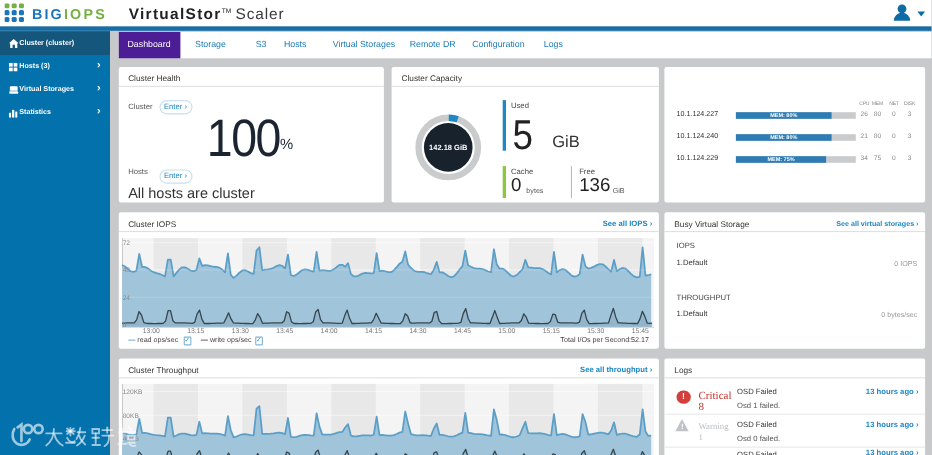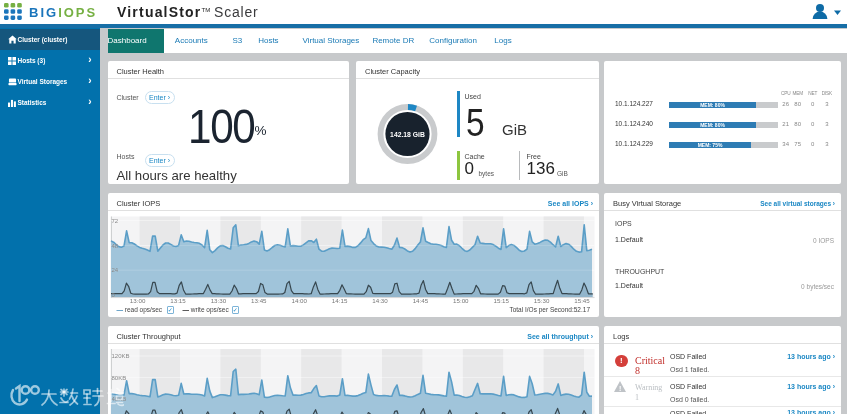--- a/index.html
+++ b/index.html
@@ -123,42 +123,42 @@
 <path d="M111 7.5 l2.5 2"></path>
         <path d="M109.5 12 h8"></path>
         <path d="M110.5 15 h6 v3.5 h-6 Z"></path>
         <path d="M110.5 21.5 h6"></path>
         <path d="M112 23 c1.5 1.5 3.5 1.8 5.5 1"></path>
 </g>
 </svg>
   </div>
 
 <div style="position:absolute;left:107.5px;top:29px;width:739.5px;height:24px;background:#fff">
-  <div style="position:absolute;left:0;top:0;width:56px;height:24px;background:#0f766e;color:#fff;font-size:8px;line-height:24px">Dashboard</div>
-  <span style="position:absolute;left:53.8px;top:0;width:60px;text-align:center;font-size:8px;color:#1a7ab5;line-height:24px">Accounts</span>
+  <div style="position:absolute;left:0;top:0;width:56px;height:24px;background:#4c1d95;color:#fff;font-size:8px;text-align:center;line-height:24px">Dashboard</div>
+  <span style="position:absolute;left:53.8px;top:0;width:60px;text-align:center;font-size:8px;color:#1a7ab5;line-height:24px">Storage</span>
   <span style="position:absolute;left:114.9px;top:0;width:30px;text-align:center;font-size:8px;color:#1a7ab5;line-height:24px">S3</span>
   <span style="position:absolute;left:140.9px;top:0;width:40px;text-align:center;font-size:8px;color:#1a7ab5;line-height:24px">Hosts</span>
   <span style="position:absolute;left:183.4px;top:0;width:80px;text-align:center;font-size:8px;color:#1a7ab5;line-height:24px">Virtual Storages</span>
   <span style="position:absolute;left:255.8px;top:0;width:60px;text-align:center;font-size:8px;color:#1a7ab5;line-height:24px">Remote DR</span>
   <span style="position:absolute;left:310.6px;top:0;width:70px;text-align:center;font-size:8px;color:#1a7ab5;line-height:24px">Configuration</span>
   <span style="position:absolute;left:380.5px;top:0;width:30px;text-align:center;font-size:8px;color:#1a7ab5;line-height:24px">Logs</span>
 
 </div>
 
 <div class="card" style="left:107.5px;top:61px;width:241px;height:123px">
   <div class="chead">
       <span class="ctitle">Cluster Health</span>
     </div>
   <span style="position:absolute;left:9px;top:32.5px;font-size:7px;color:#555">Cluster</span>
   <span class="pill" style="left:37px;top:30px">Enter ›</span>
   <span style="position:absolute;left:80px;top:44.5px;font-size:48px;letter-spacing:-1.5px;color:#1b2430;line-height:42px;transform:scaleX(0.88);transform-origin:0 0;display:inline-block">100</span>
   <span style="position:absolute;left:147px;top:61.5px;font-size:13.5px;color:#1b2430">%</span>
   <span style="position:absolute;left:9px;top:91.5px;font-size:7px;color:#555">Hosts</span>
   <span class="pill" style="left:37px;top:93px">Enter ›</span>
-  <span style="position:absolute;left:9px;top:107px;font-size:13.2px;color:#333">All hours are healthy</span>
+  <span style="position:absolute;left:9px;top:107px;font-size:13.2px;color:#333">All hosts are cluster</span>
 </div>
 
 <div class="card" style="left:356px;top:61px;width:243px;height:123px">
   <div class="chead">
       <span class="ctitle">Cluster Capacity</span>
     </div>
   <svg width="102" height="123" viewBox="0 0 102 123" style="position:absolute;left:0;top:0">
       <circle cx="51.5" cy="73.0" r="27" fill="none" stroke="#c9cbcd" stroke-width="5.8"></circle>
       <path d="M51.97 46.00 A27 27 0 0 1 60.07 47.40" fill="none" stroke="#1e87c4" stroke-width="5.8"></path>
       <circle cx="51.5" cy="73.0" r="22.1" fill="#18222d"></circle>

